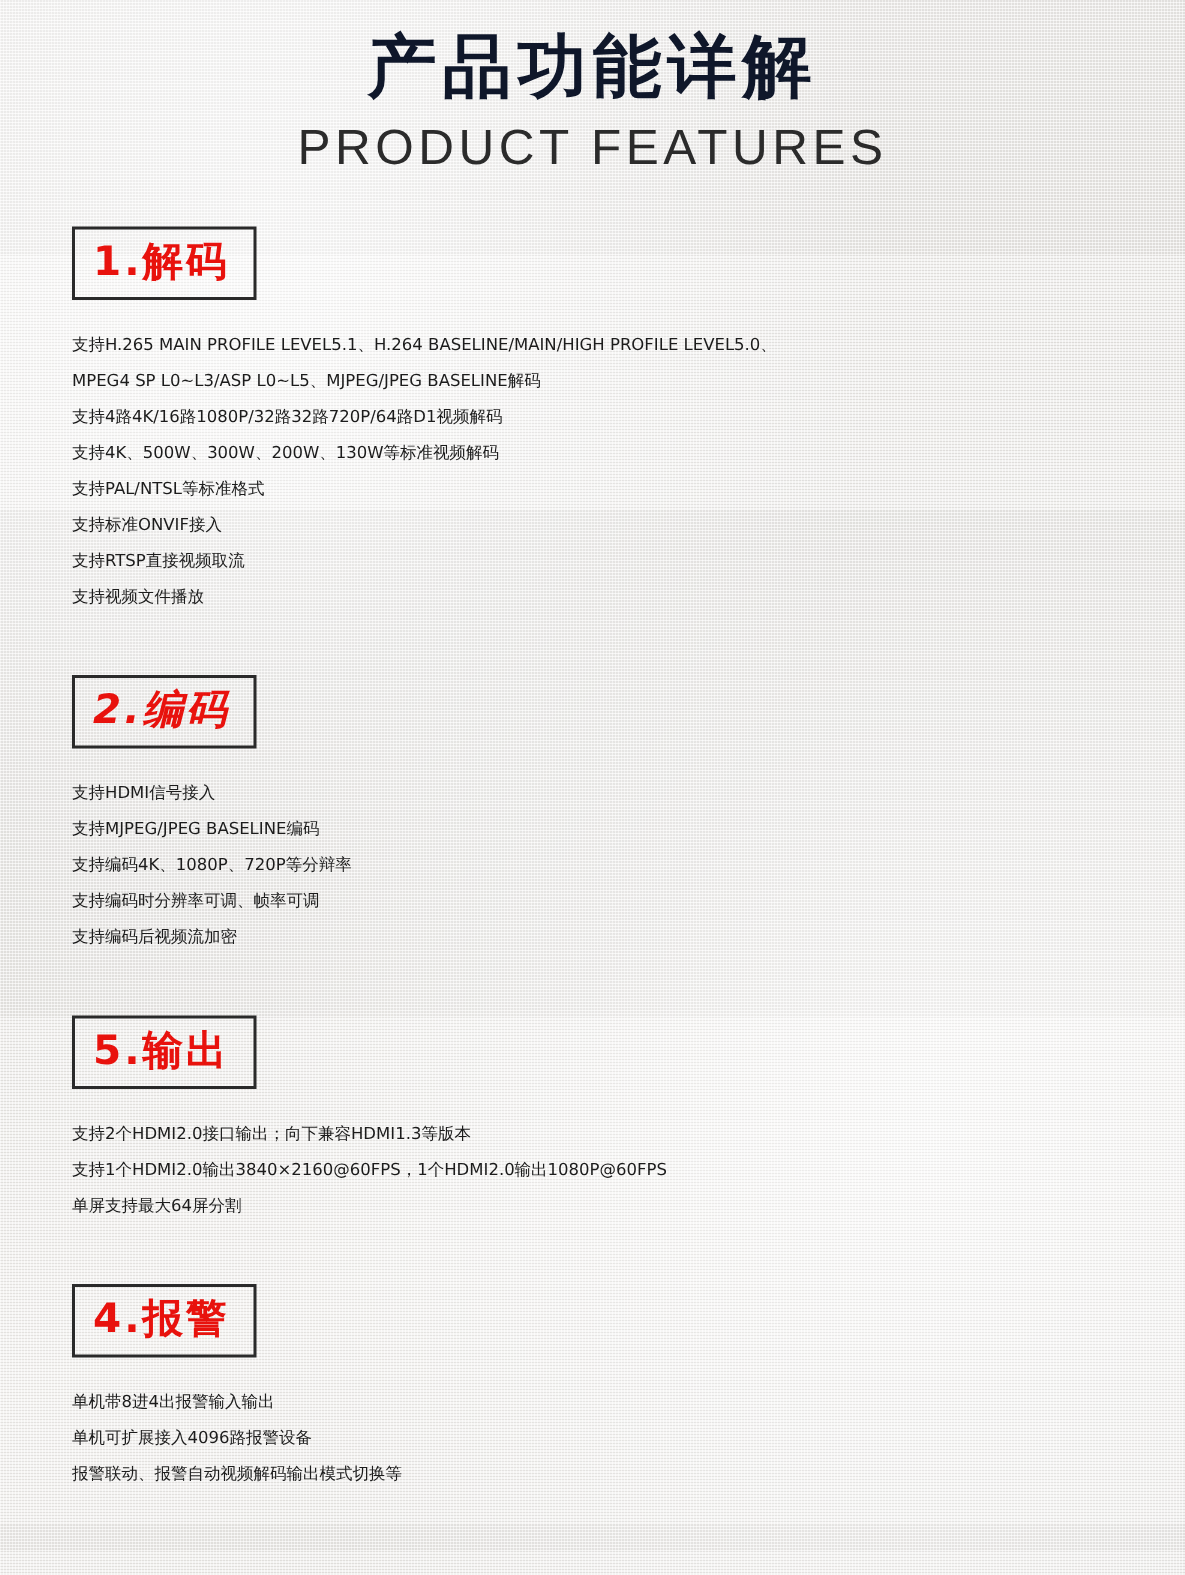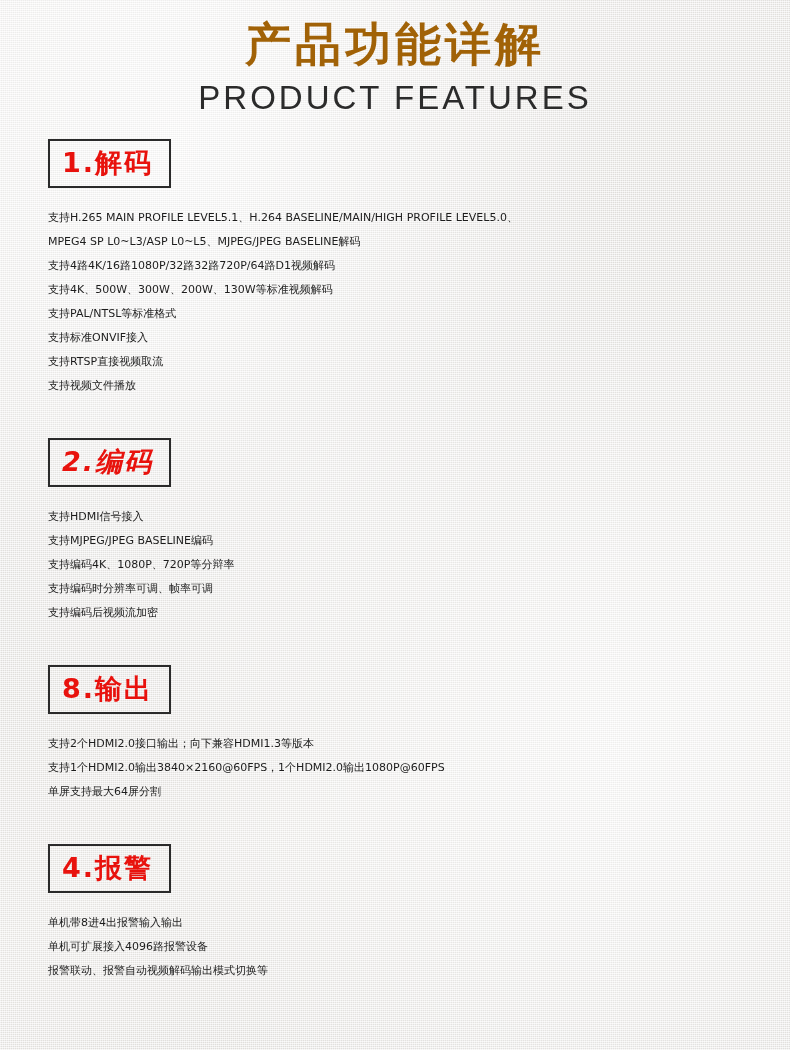--- a/index.html
+++ b/index.html
@@ -29,41 +29,41 @@
   .content {
     position: relative;
     z-index: 2;
     padding: 0;
   }
   .title-zh {
     text-align: center;
     font-size: 46px;
     font-weight: bold;
     letter-spacing: 4px;
-    color: #a16207;
+    color: #0f172a;
     margin: 0;
     padding-top: 18px;
     line-height: 1.15;
     font-family: "DejaVu Sans", "Liberation Sans", sans-serif;
   }
   .title-en {
     text-align: center;
     font-size: 33px;
     letter-spacing: 3px;
     color: #2b2b2b;
     margin: 8px 0 0 0;
     font-family: "Liberation Sans", sans-serif;
   }
 
   .section {
     margin: 0;
   }
   .section-head {
     margin-left: 48px;
-    margin-top: 22px;
+    margin-top: 34px;
     display: inline-block;
     border: 2px solid #2a2a2a;
     padding: 8px 16px 10px 12px;
     background: transparent;
   }
   .section-head-text {
     color: #e8120d;
     font-size: 27px;
     font-weight: bold;
     letter-spacing: 2px;
@@ -121,21 +121,21 @@
       <div class="line">支持HDMI信号接入</div>
       <div class="line">支持MJPEG/JPEG BASELINE编码</div>
       <div class="line">支持编码4K、1080P、720P等分辩率</div>
       <div class="line">支持编码时分辨率可调、帧率可调</div>
       <div class="line">支持编码后视频流加密</div>
     </div>
   </div>
 
   <div class="section sec3">
     <div class="section-head">
-      <div class="section-head-text">8.输出</div>
+      <div class="section-head-text">5.输出</div>
     </div>
     <div class="section-body">
       <div class="line">支持2个HDMI2.0接口输出；向下兼容HDMI1.3等版本</div>
       <div class="line">支持1个HDMI2.0输出3840×2160@60FPS，1个HDMI2.0输出1080P@60FPS</div>
       <div class="line">单屏支持最大64屏分割</div>
     </div>
   </div>
 
   <div class="section sec4">
     <div class="section-head">

